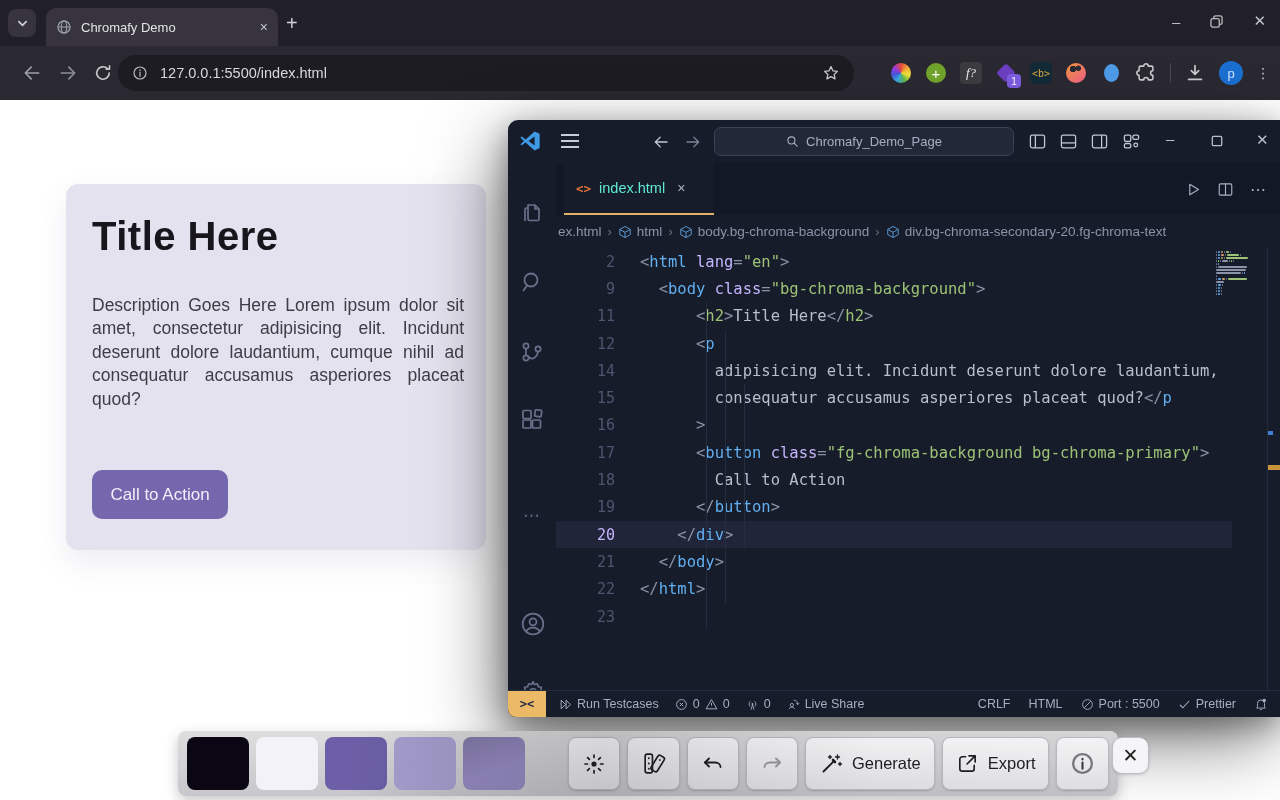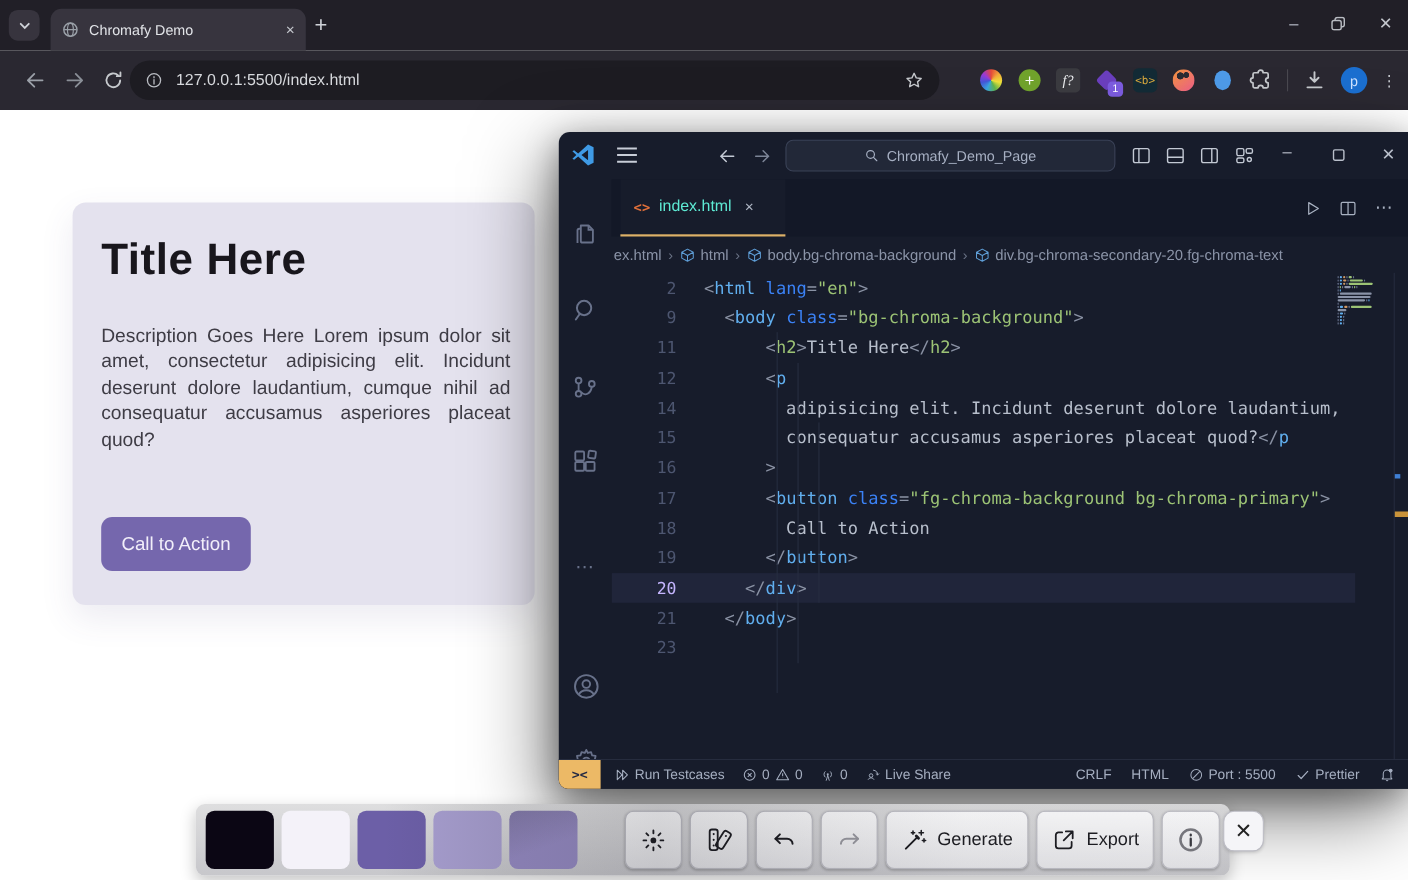--- a/index.html
+++ b/index.html
@@ -76,21 +76,21 @@
 
   
   #editor { position:absolute; left:48px; top:128px; right:0; bottom:27px; overflow:hidden; }
   .code-line { display:flex; height:27.3px; align-items:center; position:relative; }
   .code-line .ln { width:84px; padding-right:25px; text-align:right; color:#4d5670; font-family:"DejaVu Sans Mono",monospace;
                    font-size:15px; flex:none; }
   .code-line pre { font-family:"DejaVu Sans Mono",monospace; font-size:15.5px; white-space:pre; color:#b8bfcc; }
   .code-line.current { background:#20253a; width:676px; }
   .code-line.current .ln { color:#c4b5fd; }
   .tk-pun { color:#8a92a4; } .tk-tag { color:#61afef; } .tk-grn { color:#9cc375; }
-  .tk-attr { color:#3b82f6; } .tk-txt { color:#b8bfcc; }
+  .tk-attr { color:#c4b5fd; } .tk-txt { color:#b8bfcc; }
   .indent-guide { position:absolute; width:1px; background:#262d40; }
   #mm { position:absolute; right:28px; top:3px; width:36px; display:flex; flex-direction:column; gap:1px; }
   .mm-row { display:flex; gap:1px; height:2px; }
   .mm-b { height:2px; border-radius:1px; }
   #scroll-divider { position:absolute; right:12px; top:128px; bottom:27px; width:1px; background:#252b3d; }
   #ruler-orange { position:absolute; right:0; top:345px; width:12px; height:5px; background:#c9933a; }
   #ruler-blue { position:absolute; right:7px; top:311px; width:5px; height:4px; background:#3f7fd4; }
 
   #vs-statusbar { position:absolute; left:0; bottom:0; width:100%; height:27px; background:#171c2b; border-top:1px solid #262c3e;
                   border-radius:0 0 0 8px; display:flex; align-items:center; color:#a5aec0; font-size:12.5px; }
@@ -375,20 +375,24 @@
         </div>
         <div class="code-line current">
           <span class="ln">20</span>
           <pre><span class="tk-txt">    </span><span class="tk-pun">&lt;/</span><span class="tk-tag">div</span><span class="tk-pun">&gt;</span></pre>
         </div>
         <div class="code-line">
           <span class="ln">21</span>
           <pre><span class="tk-txt">  </span><span class="tk-pun">&lt;/</span><span class="tk-tag">body</span><span class="tk-pun">&gt;</span></pre>
         </div>
         <div class="code-line">
+          <span class="ln">22</span>
+          <pre><span class="tk-pun">&lt;/</span><span class="tk-tag">html</span><span class="tk-pun">&gt;</span></pre>
+        </div>
+        <div class="code-line">
           <span class="ln">23</span>
           <pre></pre>
         </div>
       </div>
     <div class="indent-guide" style="left:150px; top:54px;  height:328px;"></div>
     <div class="indent-guide" style="left:169px; top:82px;  height:273px;"></div>
     <div class="indent-guide" style="left:188px; top:136px; height:164px;"></div>
     <div id="mm">
         <div class="mm-row">
           <div class="mm-b" style="width: 1px; background: rgb(107, 117, 144);"></div>

